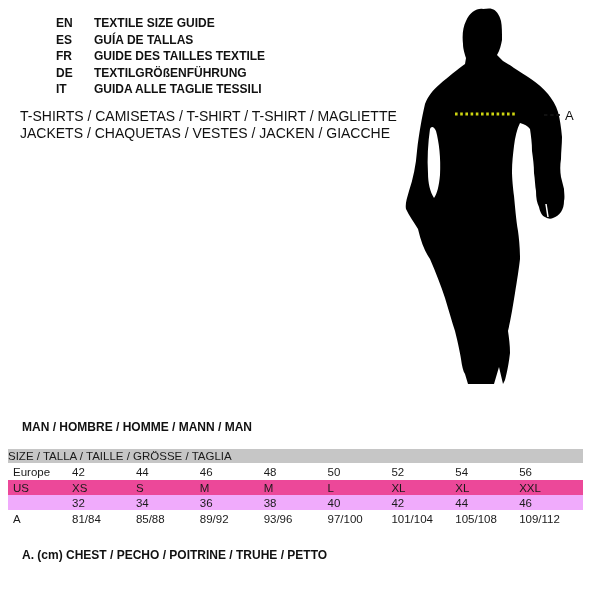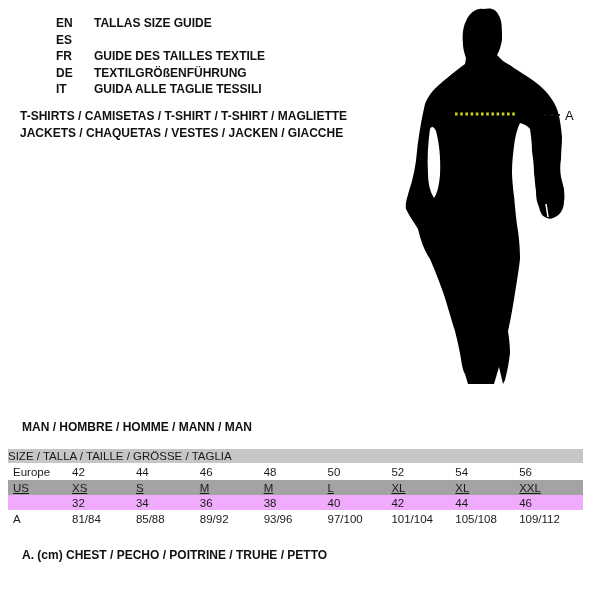--- a/index.html
+++ b/index.html
@@ -16,21 +16,21 @@
   .lang-block { position: absolute; left: 20px; top: 15px; }
   .lang-row { display: flex; line-height: 16.5px; padding-left: 36px; }
   .lang-code {
     width: 38px; flex: 0 0 38px;
     font-size: 12px; font-weight: 700;
   }
   .lang-label { font-size: 12px; font-weight: 700; white-space: nowrap; }
 
   
   .categories { position: absolute; left: 20px; top: 108px; }
-  .cat-line { font-size: 12px; font-weight: 700; line-height: 16.8px; white-space: nowrap; }
+  .cat-line { font-size: 14px; font-weight: 400; line-height: 16.8px; white-space: nowrap; }
 
   
   .figure-wrap { position: absolute; left: 380px; top: 5px; width: 210px; height: 395px; }
   .figure-wrap svg { display: block; }
 
   
   .section-heading {
     position: absolute; left: 22px; top: 420px;
     font-size: 12px; font-weight: 700; white-space: nowrap; text-align: center;
   }
@@ -42,42 +42,43 @@
     font-size: 11.5px; color: #1a1a1a;
   }
   table.size-table td { padding: 0; vertical-align: middle; }
   .hdr-row td {
     background: #c6c6c6; height: 14px;
     font-size: 11.5px; padding-left: 5px; white-space: nowrap;
   }
   .row-label { text-align: left; padding-left: 5px !important; }
   .val { text-align: left; }
   tr.r-europe td { height: 17px; }
-  tr.r-us td { height: 15px; background: #a3a3a3; text-decoration: underline; }
+  tr.r-us td { height: 15px; background: #ec4899; }
   tr.r-blank td { height: 15px; background: #f0abfc; }
   tr.r-a td { height: 17px; }
 
   
   .footnote {
     position: absolute; left: 22px; top: 548px;
     font-size: 12px; font-weight: 700; white-space: nowrap;
   }
 </style>
 </head>
 <body>
 
 <div class="page">
 
   <div class="lang-block">
     <div class="lang-row">
       <span class="lang-code">EN</span>
-      <span class="lang-label">TALLAS SIZE GUIDE</span>
+      <span class="lang-label">TEXTILE SIZE GUIDE</span>
     </div>
     <div class="lang-row">
       <span class="lang-code">ES</span>
+      <span class="lang-label">GUÍA DE TALLAS</span>
     </div>
     <div class="lang-row">
       <span class="lang-code">FR</span>
       <span class="lang-label">GUIDE DES TAILLES TEXTILE</span>
     </div>
     <div class="lang-row">
       <span class="lang-code">DE</span>
       <span class="lang-label">TEXTILGRÖßENFÜHRUNG</span>
     </div>
     <div class="lang-row">

